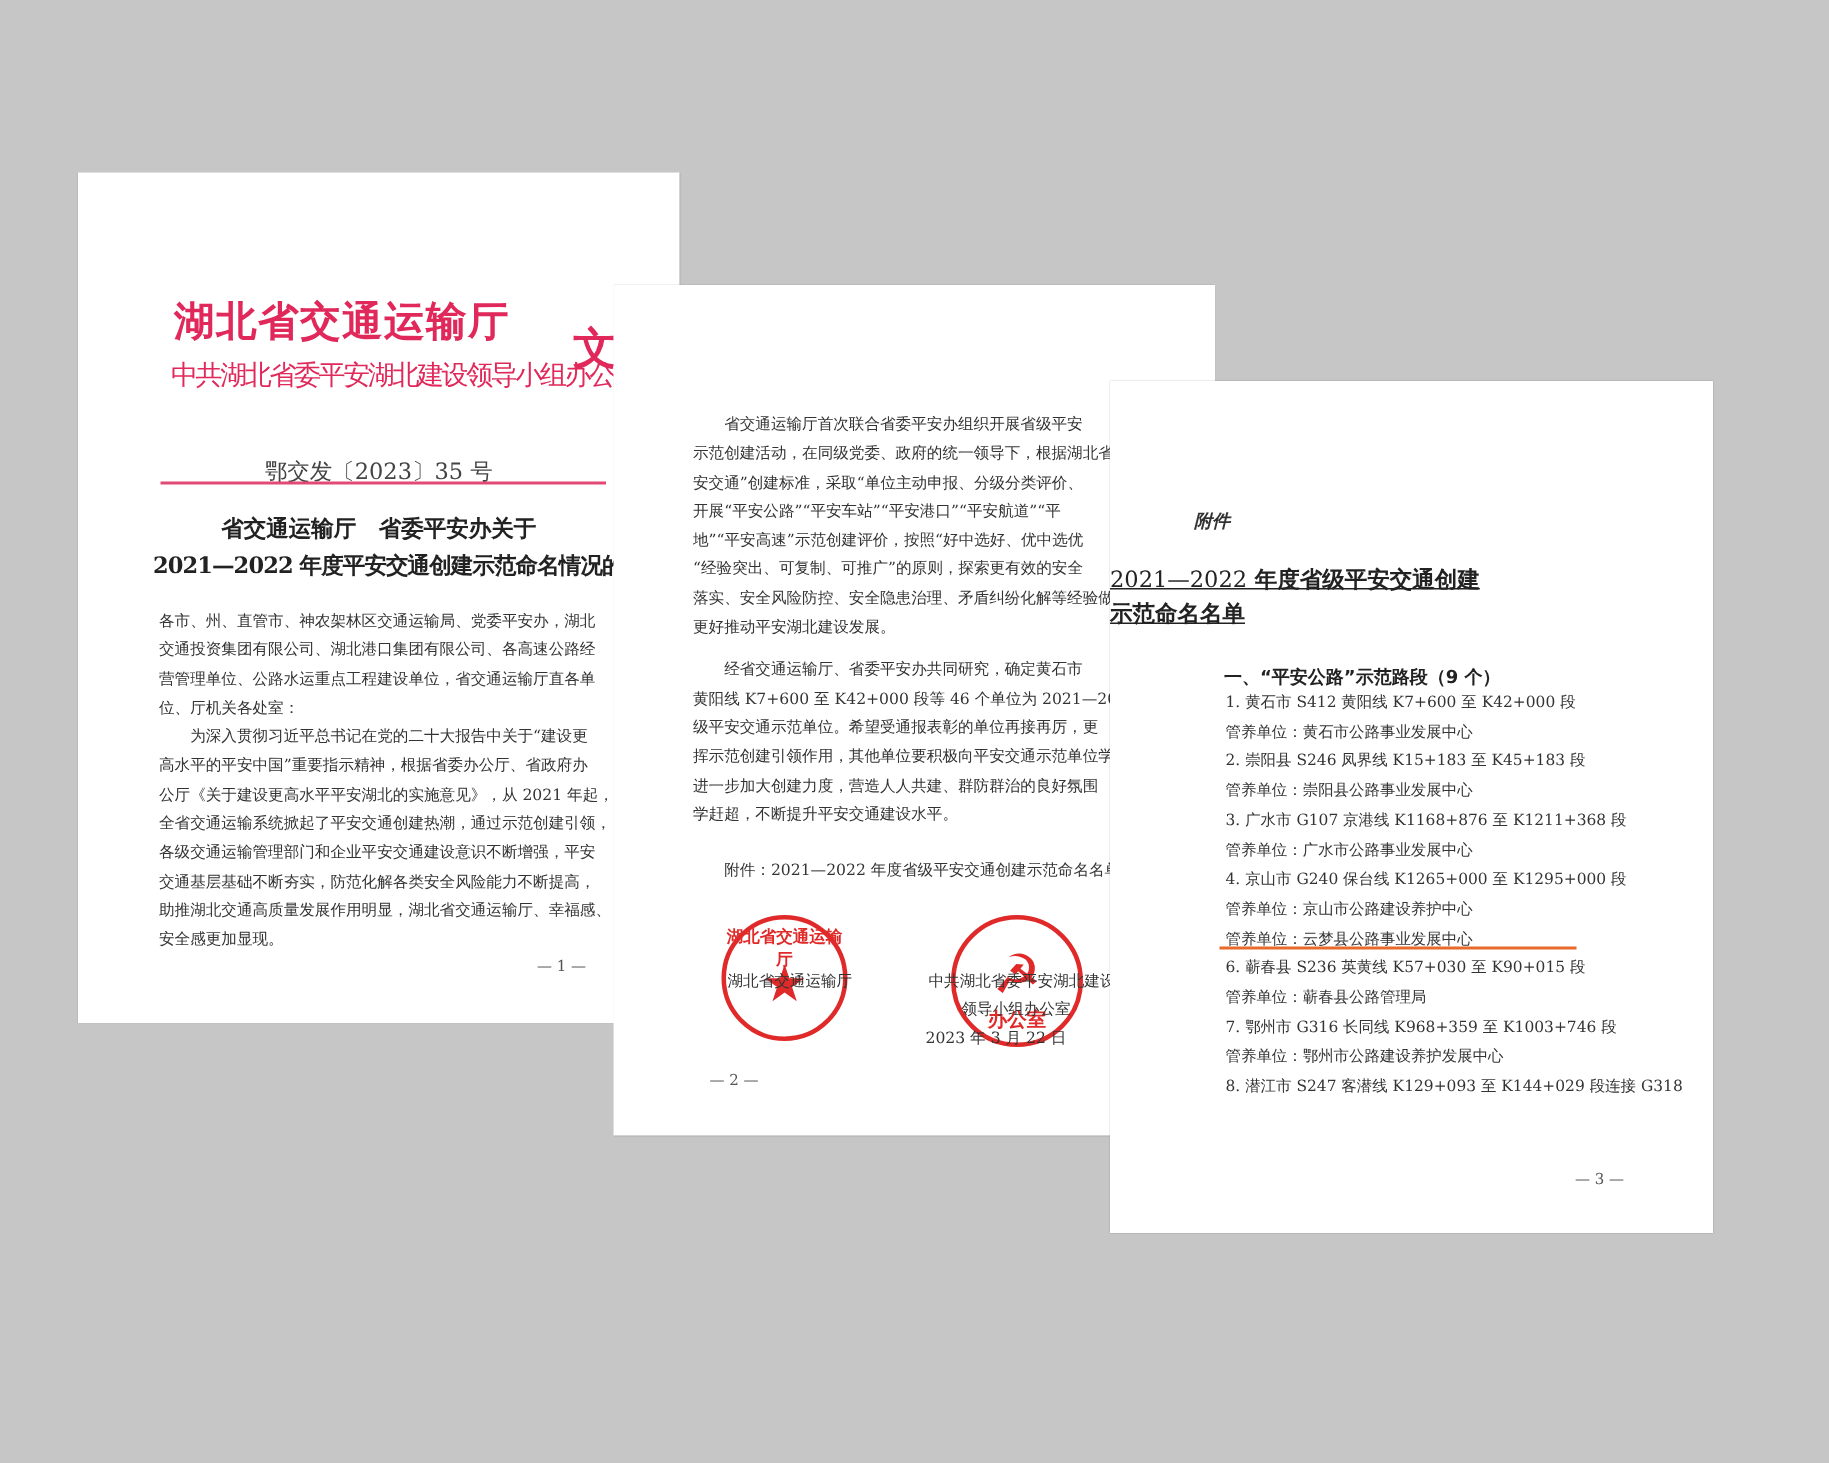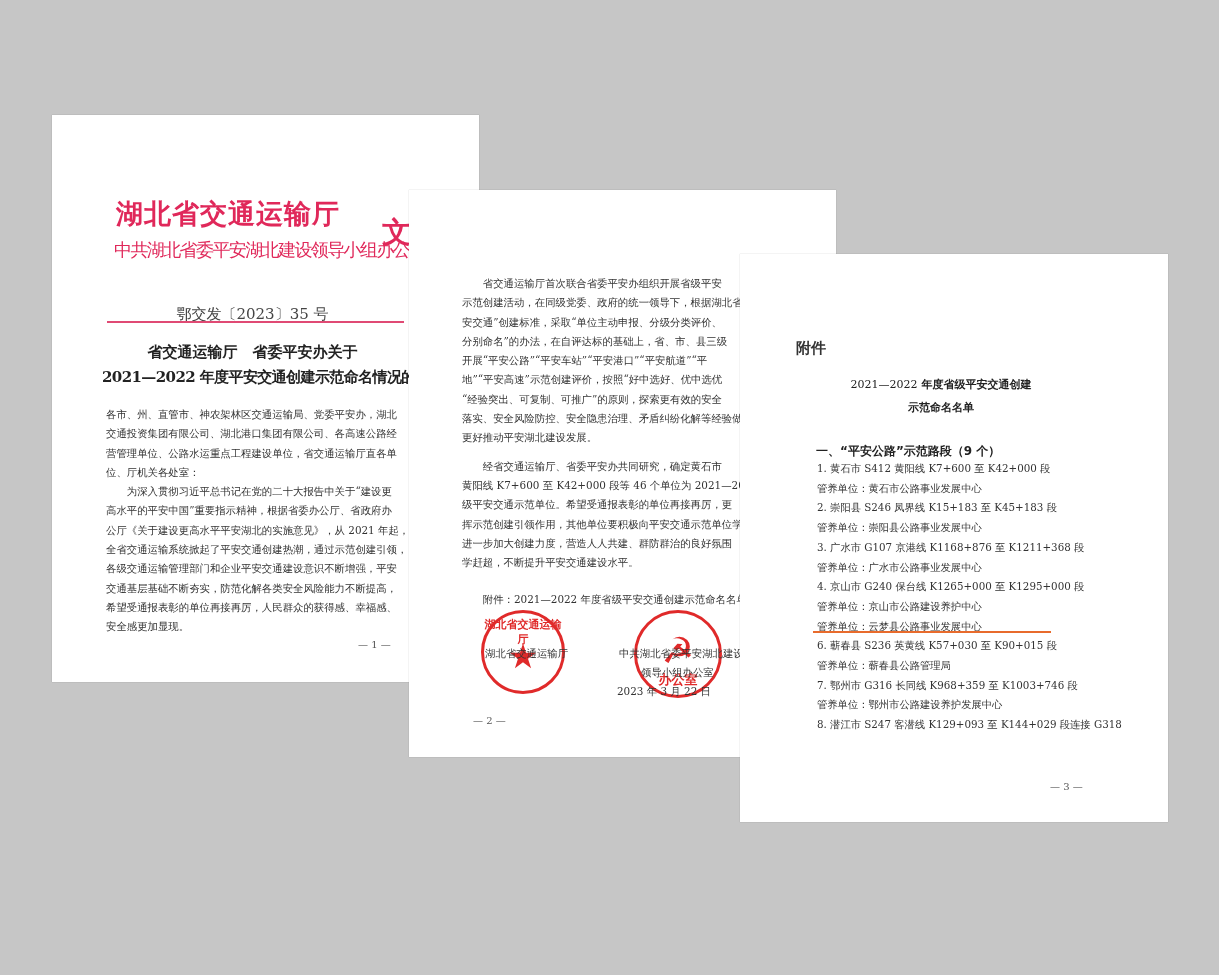--- a/index.html
+++ b/index.html
@@ -1,20 +1,20 @@
 <!DOCTYPE html>
 <html><head>
   <meta charset="utf-8">
   <style>
     html, body { margin:0; padding:0; }
     body {
       width:1219px; height:975px; background:#c6c6c6; position:relative; overflow:hidden;
       font-family: "DejaVu Serif", "Liberation Serif", serif; color:#2a2a2a;
     }
-    .page { position:absolute; background:#ffffff; box-shadow: 0 0 1px rgba(0,0,0,0.25); padding-left: 26px; }
+    .page { position:absolute; background:#ffffff; box-shadow: 0 0 1px rgba(0,0,0,0.25); }
     #p1 { left:52px; top:115px; width:401px; height:567px; z-index:1; }
     #p2 { left:409px; top:190px; width:401px; height:567px; z-index:2; }
     #p3 { left:740px; top:254px; width:402px; height:568px; z-index:3; }
 
     
     .hdr1 { position:absolute; left:64px; top:81px; font-size:27px; font-weight:bold; color:#e0285a; letter-spacing:1px; white-space:nowrap; font-family:"DejaVu Serif", serif; }
     .hdr2 { position:absolute; left:62px; top:123px; font-size:18px; color:#e0285a; white-space:nowrap; letter-spacing:-1.6px; font-family:"DejaVu Serif", serif; }
     .hdr3 { position:absolute; left:286px; top:98px; font-size:29px; font-weight:bold; color:#e0285a; white-space:nowrap;margin-left:44px; }
     .docno { position:absolute; left:0; width:401px; top:190px; text-align:center; font-size:15px; color:#444; }
     .redline { position:absolute; left:55px; top:206px; width:297px; height:2px; background:#e04a74; }
@@ -31,22 +31,22 @@
     .seal { position:absolute; border-radius:50%; border:3px solid #e02a2a; box-sizing:border-box; }
     #seal1 { left:72px; top:420px; width:84px; height:84px; }
     #seal2 { left:225px; top:420px; width:88px; height:88px; }
     .seal .star { position:absolute; left:0; right:0; top:26px; text-align:center; font-size:34px; color:#e02a2a; line-height:1; }
     .seal .sym { position:absolute; left:0; right:0; top:20px; text-align:center; font-size:36px; color:#e02a2a; line-height:1; }
     .seal .ring { position:absolute; left:0; right:0; top:4px; text-align:center; font-size:11px; color:#e02a2a; font-weight:bold; }
     .seal .bot { position:absolute; left:0; right:0; bottom:6px; text-align:center; font-size:13px; color:#e02a2a; font-weight:bold;margin-top:25px; }
     .sign { position:absolute; font-size:10.4px; color:#333; white-space:nowrap; }
 
     
-    .att { position:absolute; left:56px; top:85px; font-size:15px; font-weight:bold; color:#333; font-family:"DejaVu Sans", sans-serif; }
-    .t3 { position:absolute; left:0; width:402px; text-align:center; font-size:11px; color:#222; white-space:nowrap; }
+    .att { position:absolute; left:56px; top:85px; font-size:12px; font-weight:bold; color:#333; font-family:"DejaVu Sans", sans-serif;font-style:italic; }
+    .t3 { position:absolute; left:0; width:402px; text-align:left; font-size:15px; color:#222; white-space:nowrap;text-decoration:underline; }
     .t3 b { font-weight:bold; }
     .sec { position:absolute; left:76px; top:189px; font-size:12px; font-weight:bold; color:#222; font-family:"DejaVu Sans", sans-serif; white-space:nowrap; }
     .list3 { position:absolute; left:77px; top:205px; font-size:10.3px; line-height:19.7px; color:#333; width:320px; }
     .list3 p { margin:0; white-space:nowrap; overflow:hidden; }
     .hl { position:absolute; left:73px; top:377px; width:238px; height:2px; background:#e86b2c; }
   </style>
 </head>
 <body>
 
 <div class="page" id="p1">
@@ -61,32 +61,31 @@
     <p>各市、州、直管市、神农架林区交通运输局、党委平安办，湖北</p>
     <p>交通投资集团有限公司、湖北港口集团有限公司、各高速公路经</p>
     <p>营管理单位、公路水运重点工程建设单位，省交通运输厅直各单</p>
     <p>位、厅机关各处室：</p>
     <p>　　为深入贯彻习近平总书记在党的二十大报告中关于“建设更</p>
     <p>高水平的平安中国”重要指示精神，根据省委办公厅、省政府办</p>
     <p>公厅《关于建设更高水平平安湖北的实施意见》，从 2021 年起，</p>
     <p>全省交通运输系统掀起了平安交通创建热潮，通过示范创建引领，</p>
     <p>各级交通运输管理部门和企业平安交通建设意识不断增强，平安</p>
     <p>交通基层基础不断夯实，防范化解各类安全风险能力不断提高，</p>
-    <p>希望受通报表彰的单位再接再厉，人民群众的获得感、幸福感、</p>
+    <p>助推湖北交通高质量发展作用明显，湖北省交通运输厅、幸福感、</p>
     <p>安全感更加显现。</p>
   </div>
   <div class="pgnum" style="left:306px; top:524px;">— 1 —</div>
 </div>
 
 <div class="page" id="p2">
   <div class="body2">
     <p>　　省交通运输厅首次联合省委平安办组织开展省级平安</p>
     <p>示范创建活动，在同级党委、政府的统一领导下，根据湖北省</p>
     <p>安交通”创建标准，采取“单位主动申报、分级分类评价、</p>
-    <p>分别命名”的办法，在自评达标的基础上，省、市、县三级</p>
     <p>开展“平安公路”“平安车站”“平安港口”“平安航道”“平</p>
     <p>地”“平安高速”示范创建评价，按照“好中选好、优中选优</p>
     <p>“经验突出、可复制、可推广”的原则，探索更有效的安全</p>
     <p>落实、安全风险防控、安全隐患治理、矛盾纠纷化解等经验做</p>
     <p>更好推动平安湖北建设发展。</p>
     <div class="gap"></div>
     <p>　　经省交通运输厅、省委平安办共同研究，确定黄石市</p>
     <p>黄阳线 K7+600 至 K42+000 段等 46 个单位为 2021—2022 年</p>
     <p>级平安交通示范单位。希望受通报表彰的单位再接再厉，更</p>
     <p>挥示范创建引领作用，其他单位要积极向平安交通示范单位学</p>

